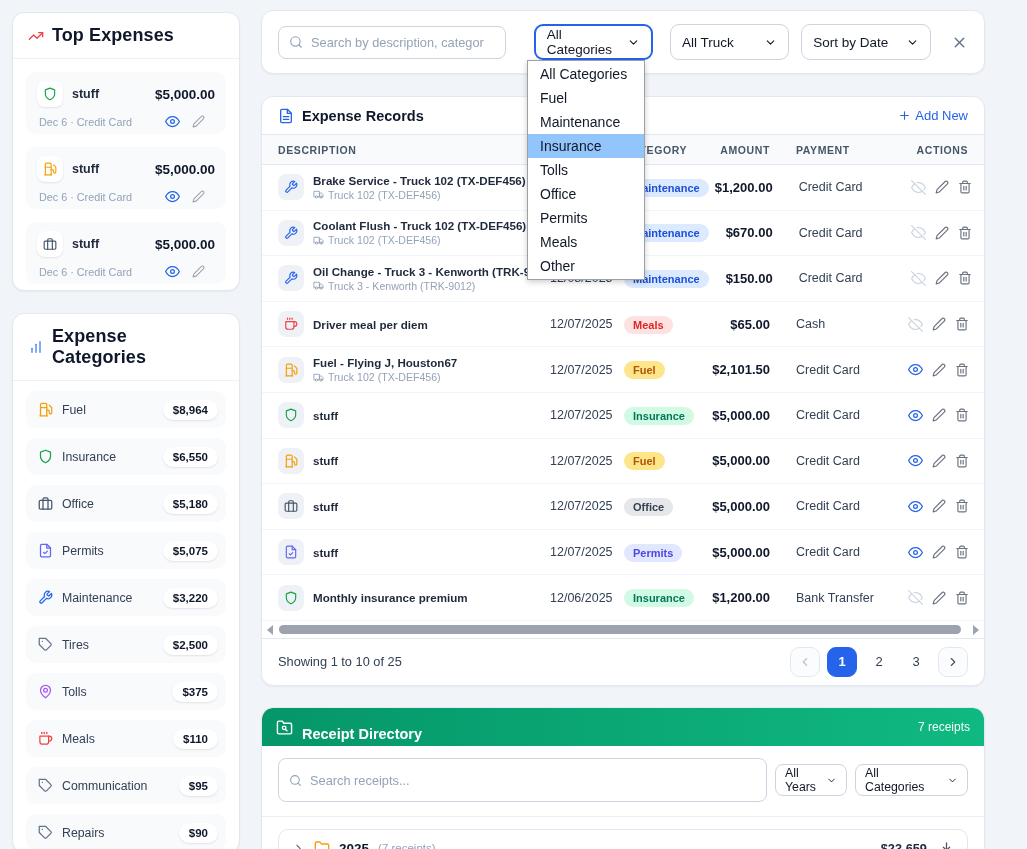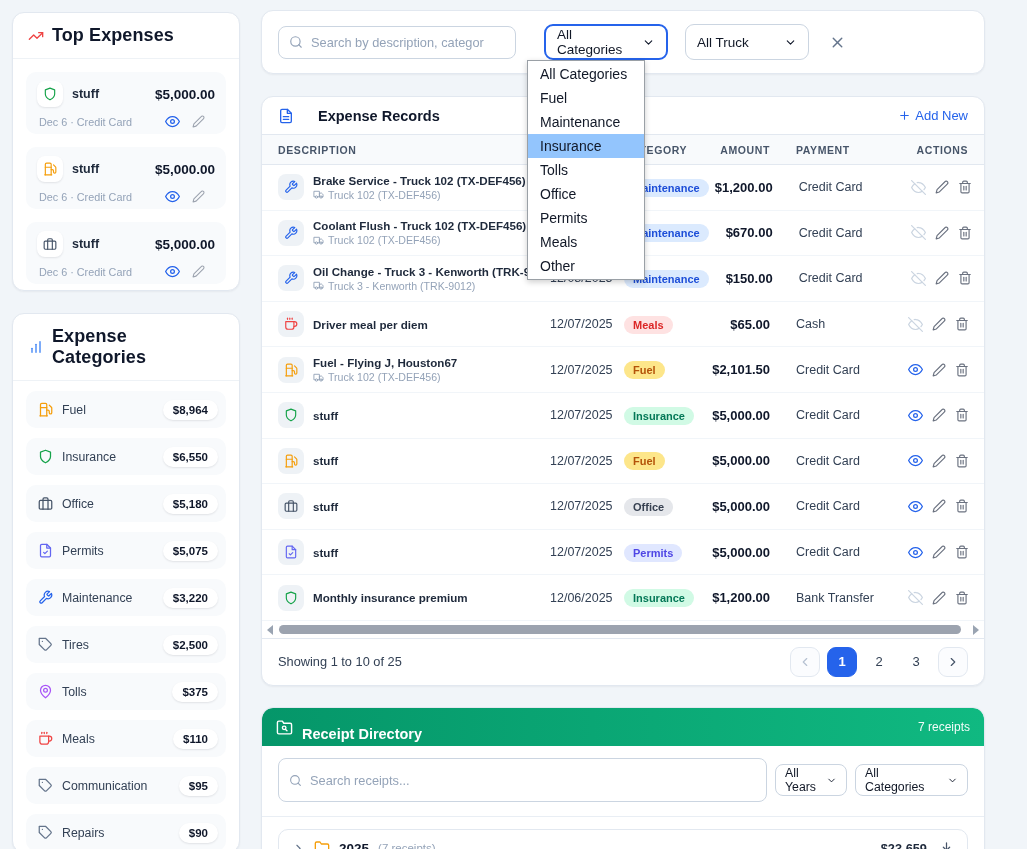--- a/index.html
+++ b/index.html
@@ -47,21 +47,21 @@
   .searchbox input::placeholder { color: #94a3b8; }
   .select { display: flex; align-items: center; justify-content: space-between; gap: 8px; border: 1px solid #cbd5e1; border-radius: 9px; height: 36px; padding: 0 11px; background: #fff; font-size: 13.5px; color: #111827; cursor: pointer; }
   .select.focus { border: 2px solid #2563eb; }
   .sel-1 { width: 124px; margin-left: 28px; }
   .sel-2 { width: 124px; margin-left: 17px; }
   .sel-3 { width: 135px; margin-left: 12px; }
   .xbtn { margin-left: 20px; background: none; border: none; cursor: pointer; display: inline-flex; align-items: center; }
 
   .records { margin-top: 22px; height: 590px; overflow: hidden; display: flex; flex-direction: column; }
   .rec-head { height: 38px; flex: none; display: flex; align-items: center; justify-content: space-between; padding: 0 16px; border-bottom: 1px solid #e2e8f0; }
-  .rec-title { display: flex; align-items: flex-end; gap: 24px; }
+  .rec-title { display: flex; align-items: flex-end; gap: 8px; }
   .rec-title h2 { font-size: 14.5px; font-weight: 700; }
   .addnew { display: inline-flex; align-items: center; gap: 4px; background: none; border: none; color: #2563eb; font-family: "Liberation Sans", sans-serif; font-size: 13px; font-weight: 500; cursor: pointer; }
 
   .thead { height: 30px; flex: none; display: flex; align-items: center; background: #f8fafc; border-bottom: 1px solid #e2e8f0; padding: 0 16px; }
   .thead .hcell { font-size: 10.5px; font-weight: 700; color: #475569; letter-spacing: .6px; }
   .c-desc { flex: 0 0 272px; display: flex; align-items: center; gap: 9px; min-width: 0; }
   .c-date { flex: 0 0 74px; font-size: 12.5px; color: #334155; }
   .c-cat  { flex: 0 0 82px; }
   .c-amt  { flex: 0 0 64px; text-align: right; font-size: 13px; font-weight: 700; color: #0f172a; }
   .c-pay  { flex: 0 0 112px; margin-left: 26px; font-size: 12.5px; color: #334155; }
@@ -388,20 +388,28 @@
       <div class="select focus sel-1">
         <span class="sel-label">All Categories</span>
         <span class="ic" style="width: 13px; height: 13px; color: rgb(15, 23, 42);">
             <svg viewBox="0 0 24 24" fill="none" stroke="currentColor" stroke-width="2" stroke-linecap="round" stroke-linejoin="round">
               <polyline points="6 9 12 15 18 9"></polyline>
             </svg>
           </span>
       </div>
       <div class="select sel-2">
         <span class="sel-label">All Truck</span>
+        <span class="ic" style="width: 13px; height: 13px; color: rgb(15, 23, 42);">
+            <svg viewBox="0 0 24 24" fill="none" stroke="currentColor" stroke-width="2" stroke-linecap="round" stroke-linejoin="round">
+              <polyline points="6 9 12 15 18 9"></polyline>
+            </svg>
+          </span>
+      </div>
+      <div class="select sel-3">
+        <span class="sel-label">Sort by Date</span>
         <span class="ic" style="width: 13px; height: 13px; color: rgb(15, 23, 42);">
             <svg viewBox="0 0 24 24" fill="none" stroke="currentColor" stroke-width="2" stroke-linecap="round" stroke-linejoin="round">
               <polyline points="6 9 12 15 18 9"></polyline>
             </svg>
           </span>
       </div>
       <button class="xbtn">
         <span class="ic" style="width: 17px; height: 17px; color: rgb(100, 116, 139);">
             <svg viewBox="0 0 24 24" fill="none" stroke="currentColor" stroke-width="2" stroke-linecap="round" stroke-linejoin="round">
               <line x1="18" y1="6" x2="6" y2="18"></line>

